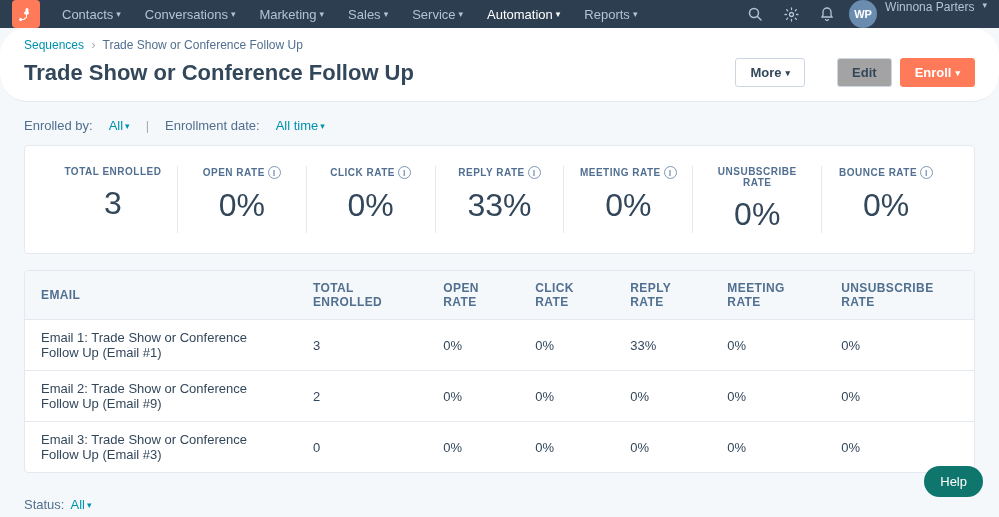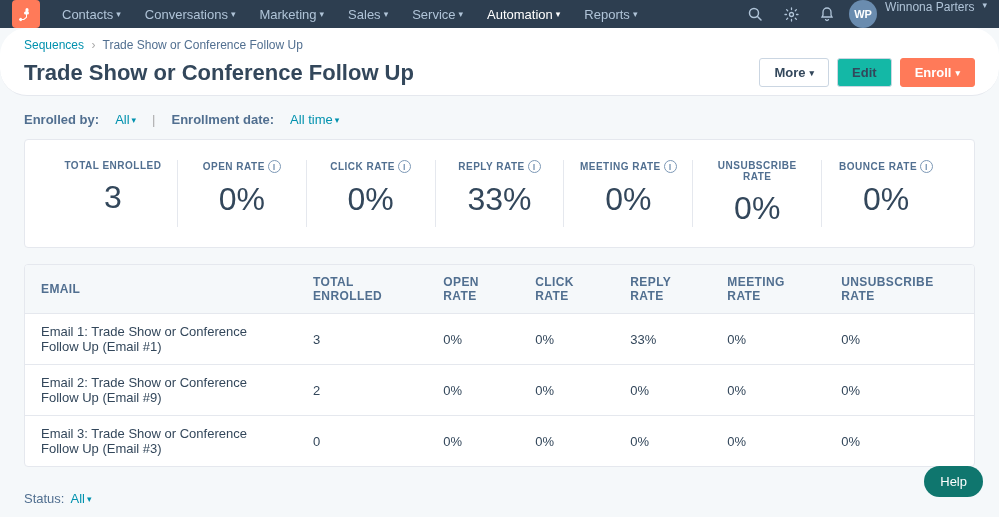--- a/index.html
+++ b/index.html
@@ -50,21 +50,21 @@
       border-radius: 50%;
       background: #6a8caf;
       display: flex; align-items: center; justify-content: center;
       font-size: 11px; font-weight: 600; color: #fff;
     }
     .user-name { font-size: 12px; color: #b0c4d8; }
 
     
     .page-header {
       background: #fff;
-      padding: 10px 24px 8px;
+      padding: 10px 24px 14px;
       border-bottom: 1px solid #e5e8ee;
       border-radius: 27px;
     }
     .breadcrumb { font-size: 12px; color: #516f90; margin-bottom: 6px; }
     .breadcrumb a { color: #0091ae; text-decoration: none; }
     .breadcrumb .sep { margin: 0 4px; color: #aaa; }
     .page-title-row {
       display: flex; align-items: center; justify-content: space-between;
     }
     .page-title { font-size: 22px; font-weight: 600; color: #33475b; }
@@ -77,37 +77,38 @@
       font-weight: 700;
       border: 1px solid;
       display: flex; align-items: center; gap: 4px;
     }
     .btn-secondary {
       background: #fff;
       border-color: #cbd6e2;
       color: #33475b;
     }
     .btn-white-outline {
-      background: #14b8a6;
+      background: #a3a3a3;
       border-color: #cbd6e2;
       color: #33475b;
+      margin-left: 24px;
     }
     .btn-primary {
       background: #ff7a59;
       border-color: #ff7a59;
       color: #fff;
     }
 
     
     .filters-bar {
       padding: 12px 24px;
       display: flex; align-items: center; gap: 16px;
       font-size: 13px;
     }
-    .filter-label { color: #516f90; font-weight: 700; }
+    .filter-label { color: #516f90; font-weight: 400; }
     .filter-link {
       color: #0091ae; cursor: pointer; display: flex; align-items: center; gap: 2px;
       text-decoration: none;
     }
     .filter-sep { color: #aaa; }
 
     
     .stats-card {
       margin: 0 24px 16px;
       background: #fff;

